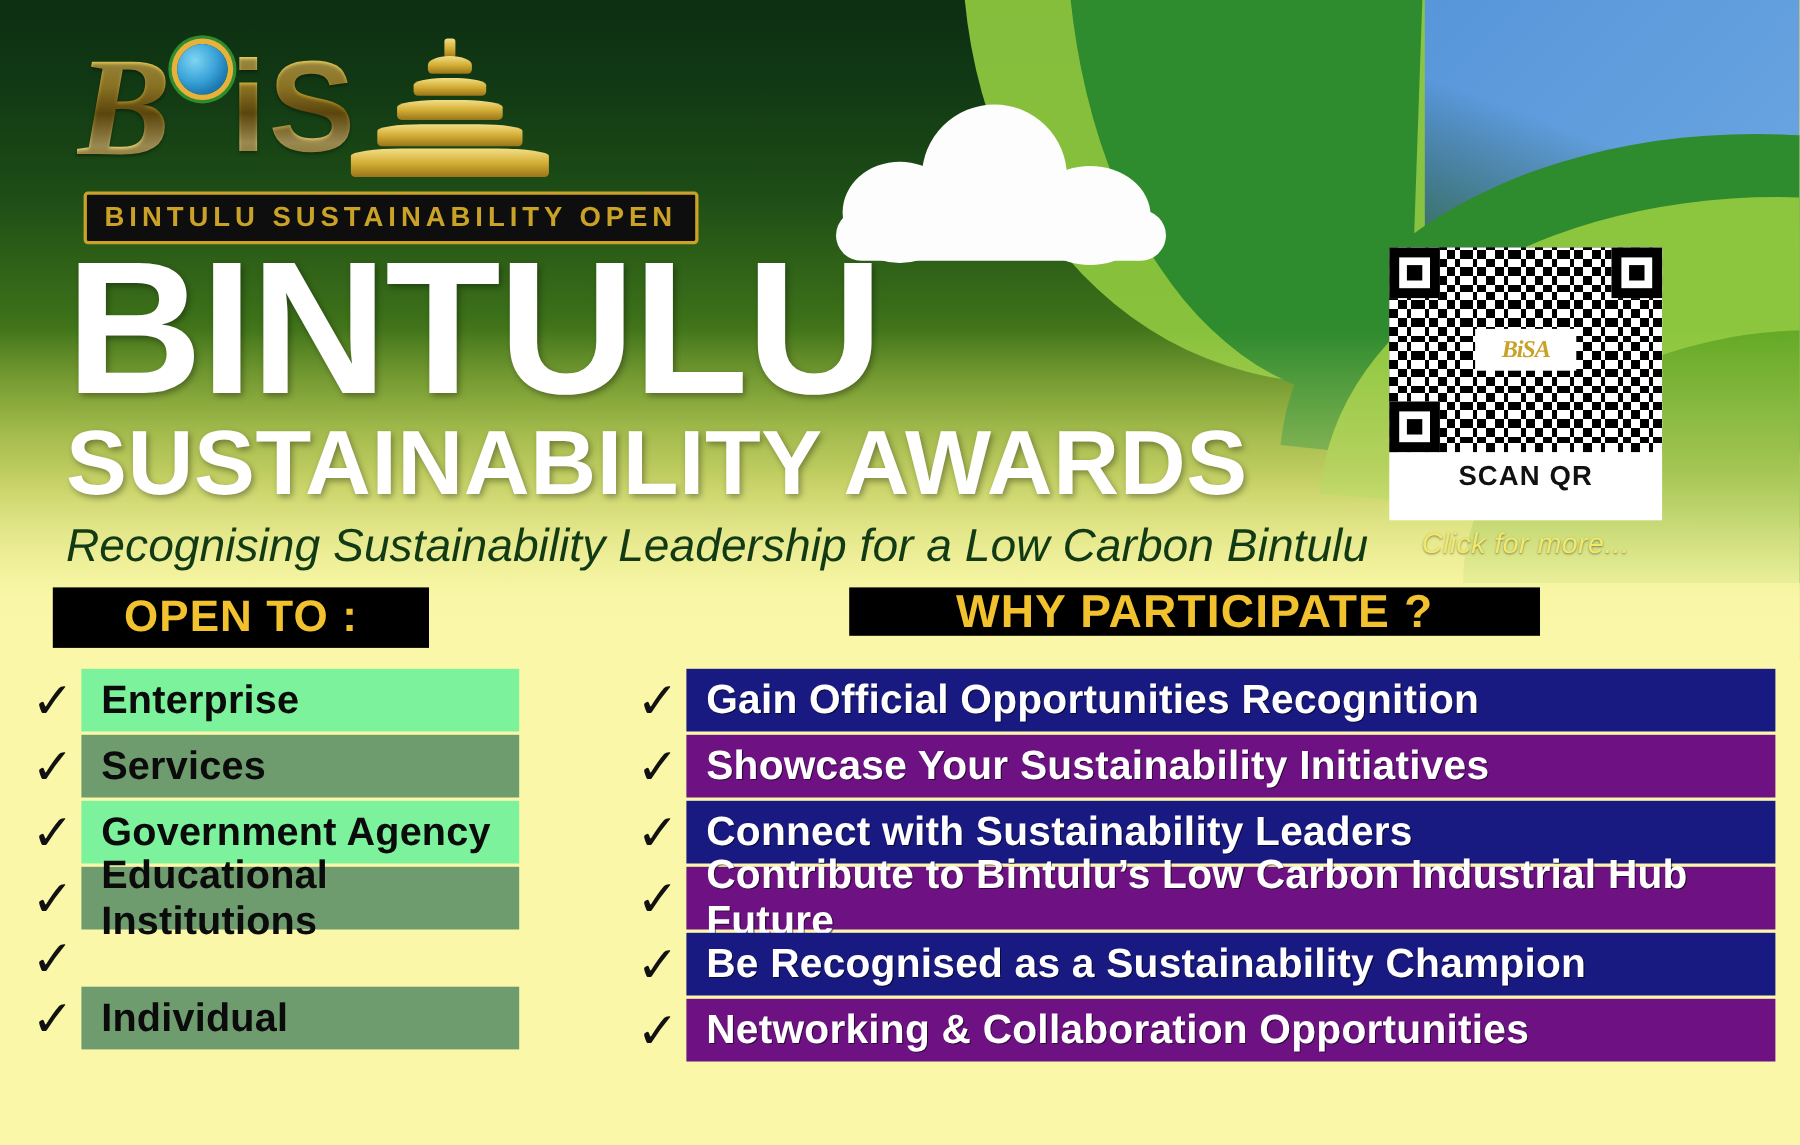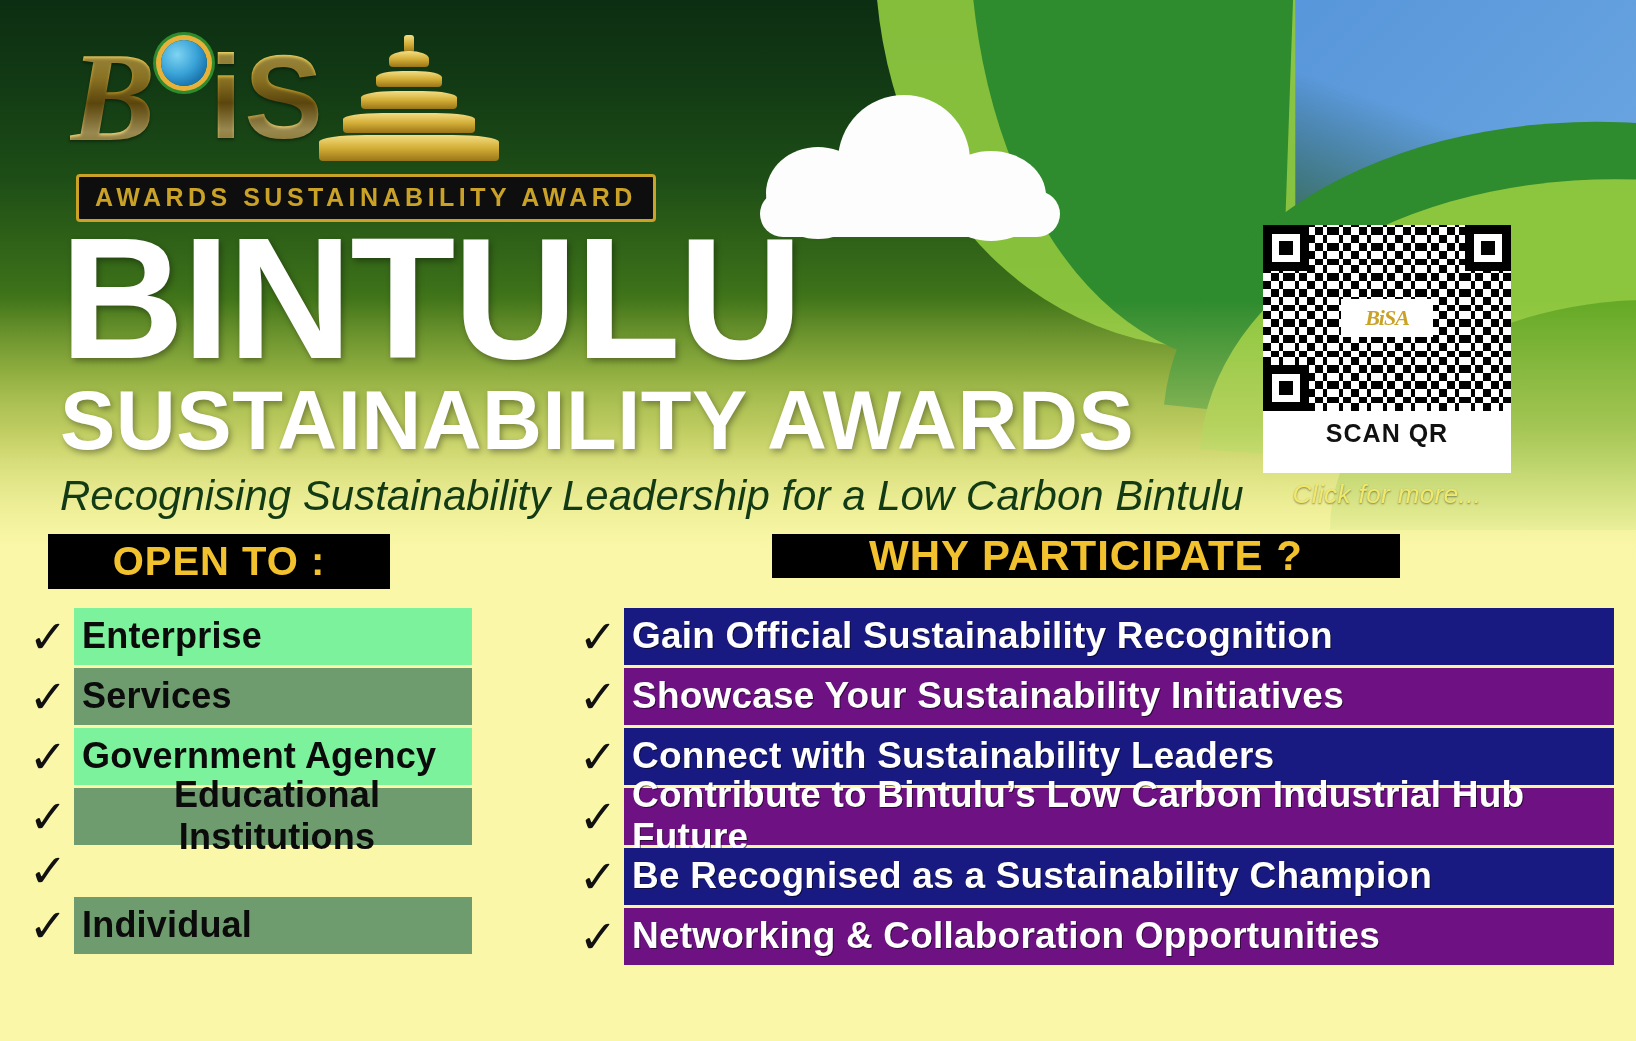--- a/index.html
+++ b/index.html
@@ -236,30 +236,30 @@
 
   .row { display:flex; align-items:stretch; margin-bottom:3px; }
   .tick {
     width:52px; flex:0 0 52px;
     display:flex; align-items:center; justify-content:center;
     font-size:46px; line-height:1; color:#111;
     font-family:"DejaVu Sans", sans-serif;
   }
   .pill {
     flex:1; display:flex; align-items:center;
-    padding:4px 0 6px 8px;
+    padding:4px 0 6px 18px;
     font-weight:bold;
   }
   .col-left .pill  { height:57px; font-size:36px; color:#0B0B0B; letter-spacing:.2px; }
   .col-right .pill { height:57px; font-size:37px; color:#FFFFFF; letter-spacing:.2px;
                      text-shadow:1px 1px 0 rgba(0,0,0,.55); }
 
   
   .bg-mint   { background:#7BF29B; }
-  .bg-sage   { background:#6E9C6E;text-align:center; }
+  .bg-sage   { background:#6E9C6E; }
   .bg-navy   { background:#191982; }
   .bg-purple { background:#6E1283; }
 </style>
 </head>
 <body>
 
 <div id="poster">
 
   <div class="hero">
     <div class="hero-sky"></div>
@@ -289,21 +289,21 @@
       <span class="logo-letter sans">S</span>
       <span class="logo-pagoda">
         <span class="t0"></span>
           <span class="t1"></span>
           <span class="t2"></span>
         <span class="t3"></span>
           <span class="t4"></span>
           <span class="t5"></span>
       </span>
     </div>
-    <div class="logo-ribbon">AWARDS SUSTAINABILITY AWARD</div>
+    <div class="logo-ribbon">BINTULU SUSTAINABILITY OPEN</div>
   </div>
 
   <div class="title-wrap">
     <div class="title-main">BINTULU</div>
     <div class="title-sub">SUSTAINABILITY AWARDS</div>
     <div class="tagline">Recognising Sustainability Leadership for a Low Carbon Bintulu</div>
   </div>
 
 
   <div class="qr-panel">
@@ -344,21 +344,21 @@
       </div>
       <div class="row">
         <div class="tick">✓</div>
         <div class="pill bg-sage">Individual</div>
       </div>
     </div>
 
   <div class="col-right" id="list-why">
       <div class="row">
         <div class="tick">✓</div>
-        <div class="pill bg-navy">Gain Official Sustainability Recognition</div>
+        <div class="pill bg-navy">Gain Official Opportunities Recognition</div>
       </div>
       <div class="row">
         <div class="tick">✓</div>
         <div class="pill bg-purple">Showcase Your Sustainability Initiatives</div>
       </div>
       <div class="row">
         <div class="tick">✓</div>
         <div class="pill bg-navy">Connect with Sustainability Leaders</div>
       </div>
       <div class="row">

